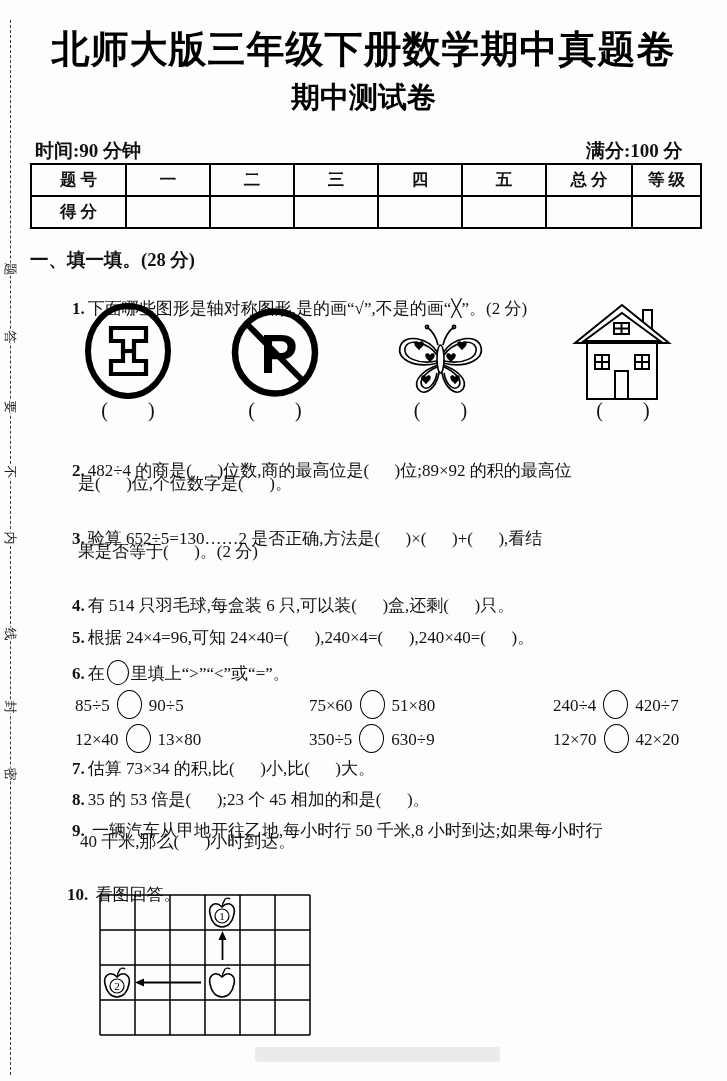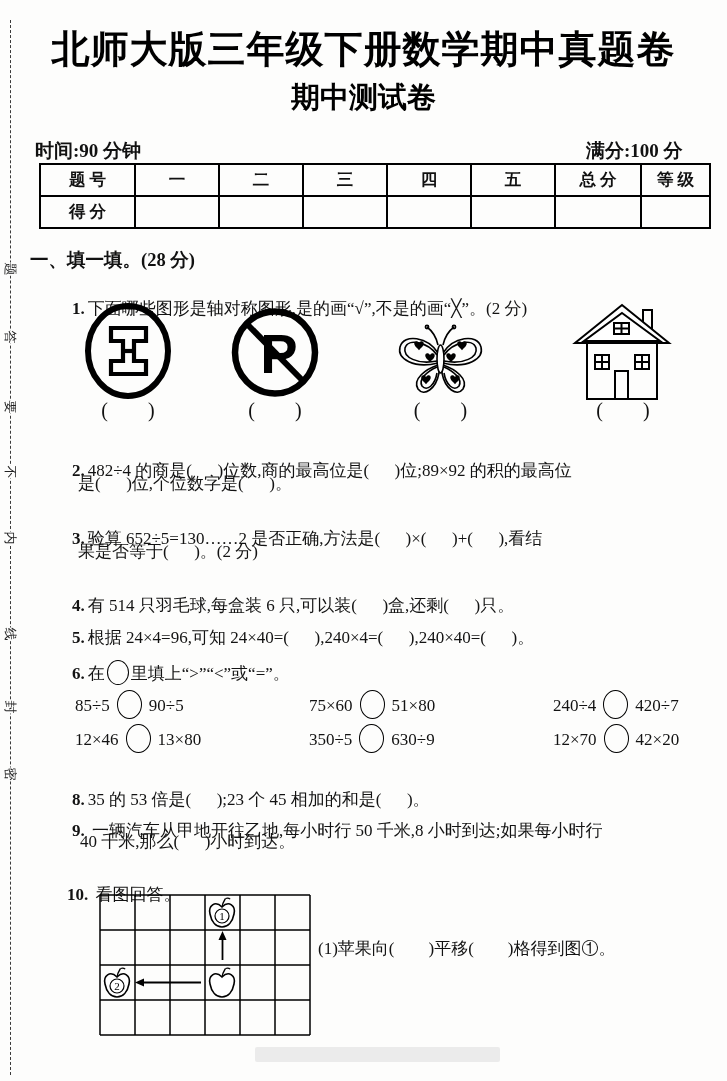--- a/index.html
+++ b/index.html
@@ -10,21 +10,21 @@
   }
   .t{position:absolute;font-size:17px;line-height:22px;white-space:pre;color:#131313;}
   .t b.qn{font-weight:700;margin-right:3px;}
   .title{position:absolute;left:0;top:24px;width:100%;text-align:center;
     font-family:"Liberation Sans","DejaVu Sans",sans-serif;font-weight:900;
     font-size:38px;letter-spacing:1px;color:#000;}
   .subtitle{position:absolute;left:0;top:78px;width:100%;text-align:center;
     font-family:"Liberation Sans","DejaVu Sans",sans-serif;font-weight:900;
     font-size:29px;color:#000;}
   .info{position:absolute;top:138px;font-size:19px;font-weight:700;}
-  table.score{position:absolute;left:39px;top:163px;border-collapse:collapse;padding-left:44px;}
+  table.score{position:absolute;left:30px;top:163px;border-collapse:collapse;padding-left:44px;}
   table.score td{border:2px solid #000;height:30px;text-align:center;
     font-size:16.5px;font-weight:600;padding:0;}
   .sec-head{position:absolute;left:30px;top:247px;font-size:18.5px;font-weight:700;white-space:pre;}
   .fig{position:absolute;}
   .paren{position:absolute;top:399px;text-align:center;font-size:20px;white-space:pre;}
   .ocircle{display:inline-block;width:23px;height:27px;border:1.8px solid #000;
     border-radius:50%;vertical-align:-8px;margin:0 7px;}
   .ocircle.small{width:20px;height:23px;vertical-align:-6px;margin:0 2px;}
   .sealline{position:absolute;left:10px;top:20px;height:1055px;width:0;
     border-left:1.6px dashed #3a3a3a;}
@@ -183,29 +183,32 @@
   <div class="t" style="left:58px;top:668px">
     <span>85÷5</span><span class="ocircle"></span><span>90÷5</span>
   </div>
   <div class="t" style="left:292px;top:668px">
     <span>75×60</span><span class="ocircle"></span><span>51×80</span>
   </div>
   <div class="t" style="left:536px;top:668px">
     <span>240÷4</span><span class="ocircle"></span><span>420÷7</span>
   </div>
   <div class="t" style="left:58px;top:702px">
-    <span>12×46</span><span class="ocircle"></span><span>13×80</span>
+    <span>12×40</span><span class="ocircle"></span><span>13×80</span>
   </div>
   <div class="t" style="left:292px;top:702px">
     <span>350÷5</span><span class="ocircle"></span><span>630÷9</span>
   </div>
   <div class="t" style="left:536px;top:702px">
     <span>12×70</span><span class="ocircle"></span><span>42×20</span>
   </div>
 
+  <div class="t" style="left:55px;top:736px">
+    <b class="qn">7.</b><span>估算 73×34 的积,比(      )小,比(      )大。</span>
+  </div>
 
   <div class="t" style="left:55px;top:767px">
     <b class="qn">8.</b><span>35 的 53 倍是(      );23 个 45 相加的和是(      )。</span>
   </div>
 
   <div class="t" style="left:55px;top:798px">
     <b class="qn">9.</b><span> 一辆汽车从甲地开往乙地,每小时行 50 千米,8 小时到达;如果每小时行</span>
   </div>
   <div class="t" style="left:80px;top:831px">40 千米,那么(      )小时到达。</div>
 
@@ -236,16 +239,15 @@
 
     <g transform="translate(1,73)">
       <path d="M17 10 C10 3 3 9 5 17 C6.5 25 11 30 17 30 C23 30 27.5 25 29 17 C31 9 24 3 17 10 Z" fill="#fff" stroke="#000" stroke-width="1.6"></path>
       <path d="M17 10 C17.5 6 19 4 20.5 1.5" fill="none" stroke="#000" stroke-width="1.4"></path>
       <path d="M20.5 1.5 C22.5 0.8 24.2 1.2 25.2 2.2" fill="none" stroke="#000" stroke-width="1.2"></path>
       <circle cx="17" cy="19" r="7" fill="none" stroke="#000" stroke-width="1.2"></circle>
       <text x="17" y="23" font-size="11" text-anchor="middle" font-family="Liberation Serif, serif">2</text>
     </g>
   </svg>
 
-  <div class="t" style="left:318px;top:938px">(1)苹果向(        )平移(        )格得到图①。</div>
 
   <div class="watermark"></div>
 </div>
 
 </body></html>

